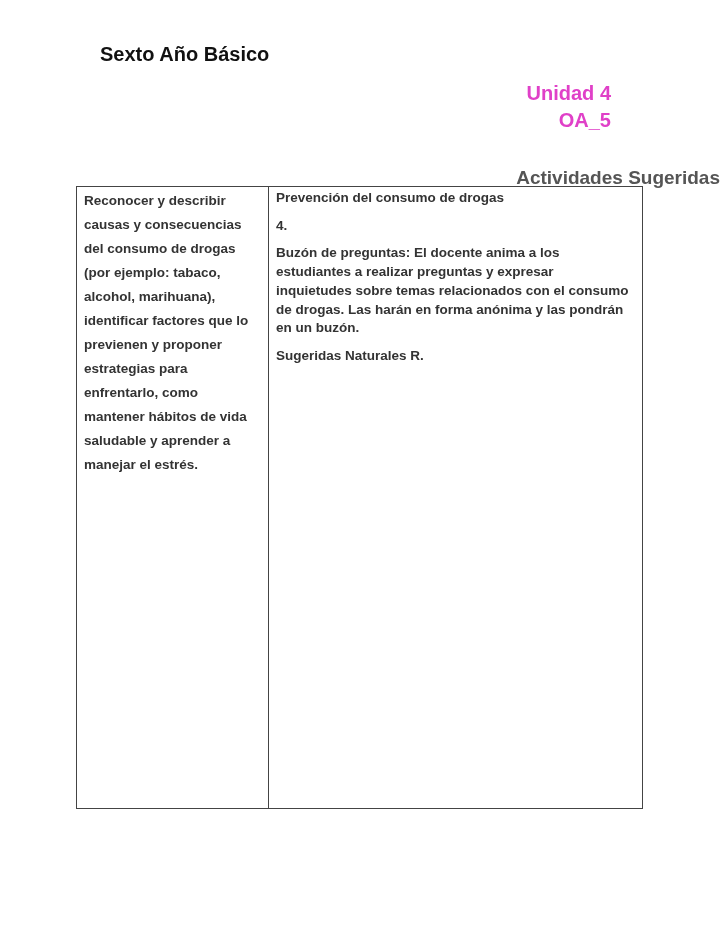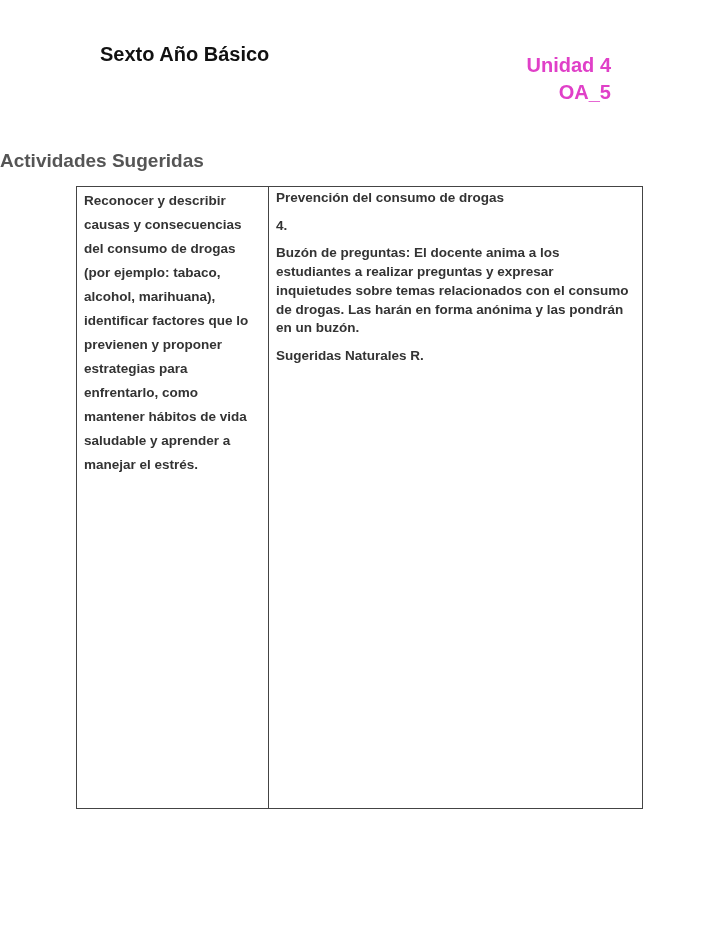--- a/index.html
+++ b/index.html
@@ -9,25 +9,25 @@
     }
     .header-left { position: absolute; left: 100px; top: 42px; }
     .title-main {
       font-size: 31px; font-weight: bold; color: #e040c8; line-height: 38px;
       letter-spacing: 0.2px;
     }
     .title-sub {
       font-size: 20px; font-weight: bold; color: #111111; line-height: 24px; margin-top: 0px;
     }
     .header-right { position: absolute; right: 109px; top: 52px; text-align: right; }
-    .unit-label { font-size: 20px; font-weight: bold; color: #e040c8; line-height: 27px; }
+    .unit-label { font-size: 20px; font-weight: bold; color: #e040c8; line-height: 27px; margin-top: 28px; }
     .oa-label { font-size: 20px; font-weight: bold; color: #e040c8; line-height: 27px; }
 
     .section-title {
-      position: absolute; left: 0; width: 720px; top: 150px; text-align: left;
+      position: absolute; left: 0; width: 720px; top: 167px; text-align: right;
       font-size: 19px; font-weight: bold; color: #555555;
     }
 
     .activity-table {
       position: absolute; left: 76px; top: 186px; width: 567px; height: 623px;
       border-collapse: collapse; table-layout: fixed;
     }
     .activity-table td, .activity-table th {
       border: 1.5px solid #444444; vertical-align: top; padding: 0;
     }

